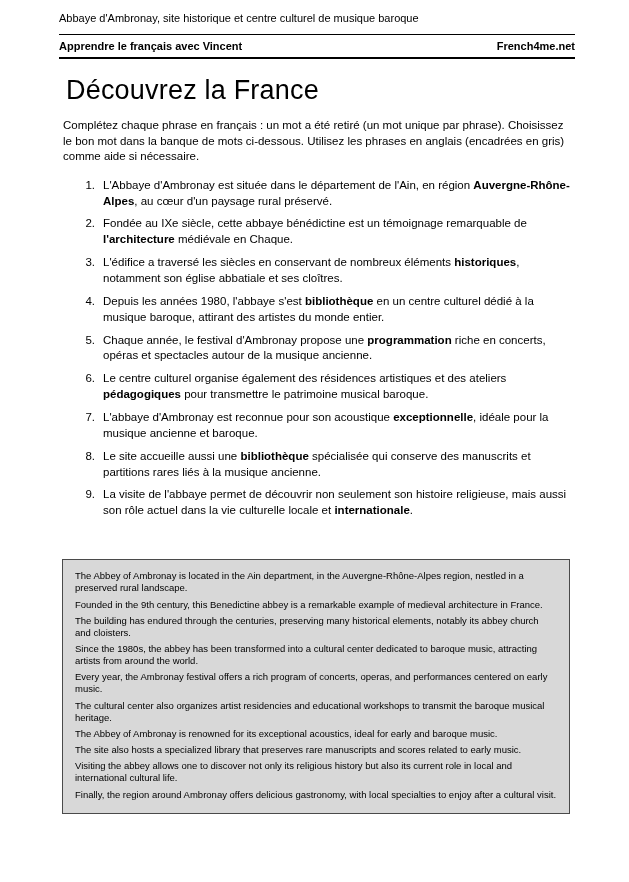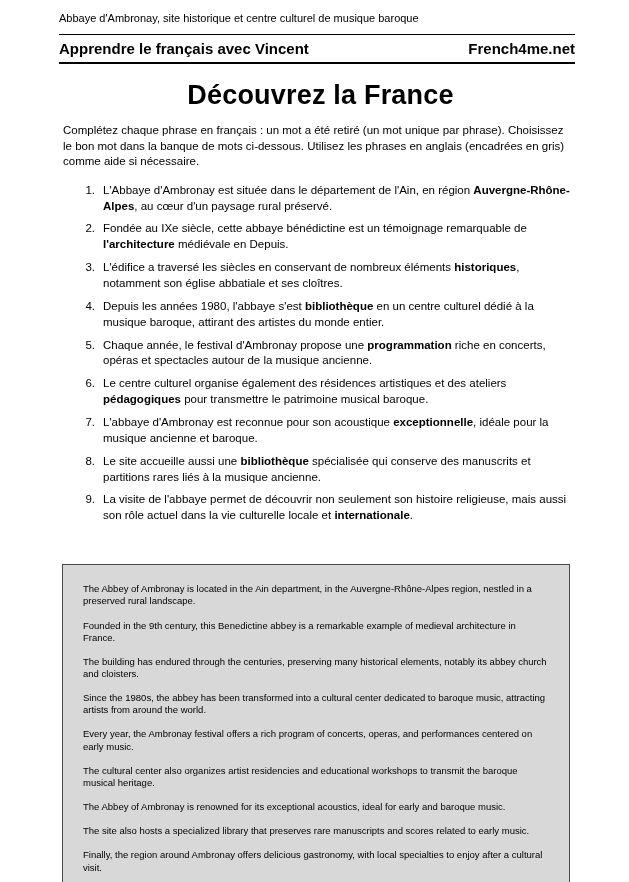--- a/index.html
+++ b/index.html
@@ -25,35 +25,34 @@
   .rule-thin {
     border: none;
     border-top: 1.3px solid #000;
     margin: 0;
   }
   .brandbar {
     display: flex;
     justify-content: space-between;
     align-items: baseline;
     padding: 5px 0 5px 0;
-    font-size: 15px;
+    font-size: 11px;
   }
   .brandbar .brand-left { font-weight: bold; }
   .brandbar .brand-right { font-weight: bold; }
   .rule-thick {
     border: none;
     border-top: 2.6px solid #000;
     margin: 0;
   }
   h1.title {
     font-size: 27px;
-    font-weight: bold;
+    font-weight: normal;
     margin: 16px 0 12px 7px;
     letter-spacing: 0.2px;
-    text-align: center;
   }
   .instructions {
     font-size: 11.5px;
     line-height: 1.35;
     margin: 0 0 13px 4px;
   }
   .sentences {
     margin: 0 0 0 4px;
   }
   .sentence {
@@ -78,21 +77,21 @@
     margin-top: 40px;
     margin-left: 3px;
     margin-right: 5px;
     background: #d8d8d8;
     border: 1.2px solid #4a4a4a;
     padding: 6px 8px 8px 8px;
     font-size: 9.5px;
     line-height: 1.28;
   }
   .translation-line {
-    margin: 12px;
+    margin: 4px;
   }
 </style>
 </head>
 <body>
 
 <div class="page">
 
   <div class="topline">Abbaye d'Ambronay, site historique et centre culturel de musique baroque</div>
   <hr class="rule-thin">
 
@@ -108,21 +107,21 @@
 
   <div class="sentences">
 
     <div class="sentence">
       <span class="num">1.</span>
       <span class="text"><span>L'Abbaye d'Ambronay est située dans le département de l'Ain, en région </span><b>Auvergne-Rhône-Alpes</b><span>, au cœur d'un paysage rural préservé.</span></span>
     </div>
 
     <div class="sentence">
       <span class="num">2.</span>
-      <span class="text"><span>Fondée au IXe siècle, cette abbaye bénédictine est un témoignage remarquable de </span><b>l'architecture</b><span> médiévale en Depuis.</span></span>
+      <span class="text"><span>Fondée au IXe siècle, cette abbaye bénédictine est un témoignage remarquable de </span><b>l'architecture</b><span> médiévale en Chaque.</span></span>
     </div>
 
     <div class="sentence">
       <span class="num">3.</span>
       <span class="text"><span>L'édifice a traversé les siècles en conservant de nombreux éléments </span><b>historiques</b><span>, notamment son église abbatiale et ses cloîtres.</span></span>
     </div>
 
     <div class="sentence">
       <span class="num">4.</span>
       <span class="text"><span>Depuis les années 1980, l'abbaye s'est </span><b>bibliothèque</b><span> en un centre culturel dédié à la musique baroque, attirant des artistes du monde entier.</span></span>
@@ -158,16 +157,17 @@
 
   <div class="translations-box">
     <p class="translation-line">The Abbey of Ambronay is located in the Ain department, in the Auvergne-Rhône-Alpes region, nestled in a preserved rural landscape.</p>
     <p class="translation-line">Founded in the 9th century, this Benedictine abbey is a remarkable example of medieval architecture in France.</p>
     <p class="translation-line">The building has endured through the centuries, preserving many historical elements, notably its abbey church and cloisters.</p>
     <p class="translation-line">Since the 1980s, the abbey has been transformed into a cultural center dedicated to baroque music, attracting artists from around the world.</p>
     <p class="translation-line">Every year, the Ambronay festival offers a rich program of concerts, operas, and performances centered on early music.</p>
     <p class="translation-line">The cultural center also organizes artist residencies and educational workshops to transmit the baroque musical heritage.</p>
     <p class="translation-line">The Abbey of Ambronay is renowned for its exceptional acoustics, ideal for early and baroque music.</p>
     <p class="translation-line">The site also hosts a specialized library that preserves rare manuscripts and scores related to early music.</p>
+    <p class="translation-line">Visiting the abbey allows one to discover not only its religious history but also its current role in local and international cultural life.</p>
     <p class="translation-line">Finally, the region around Ambronay offers delicious gastronomy, with local specialties to enjoy after a cultural visit.</p>
   </div>
 
 </div>
 
 </body></html>

